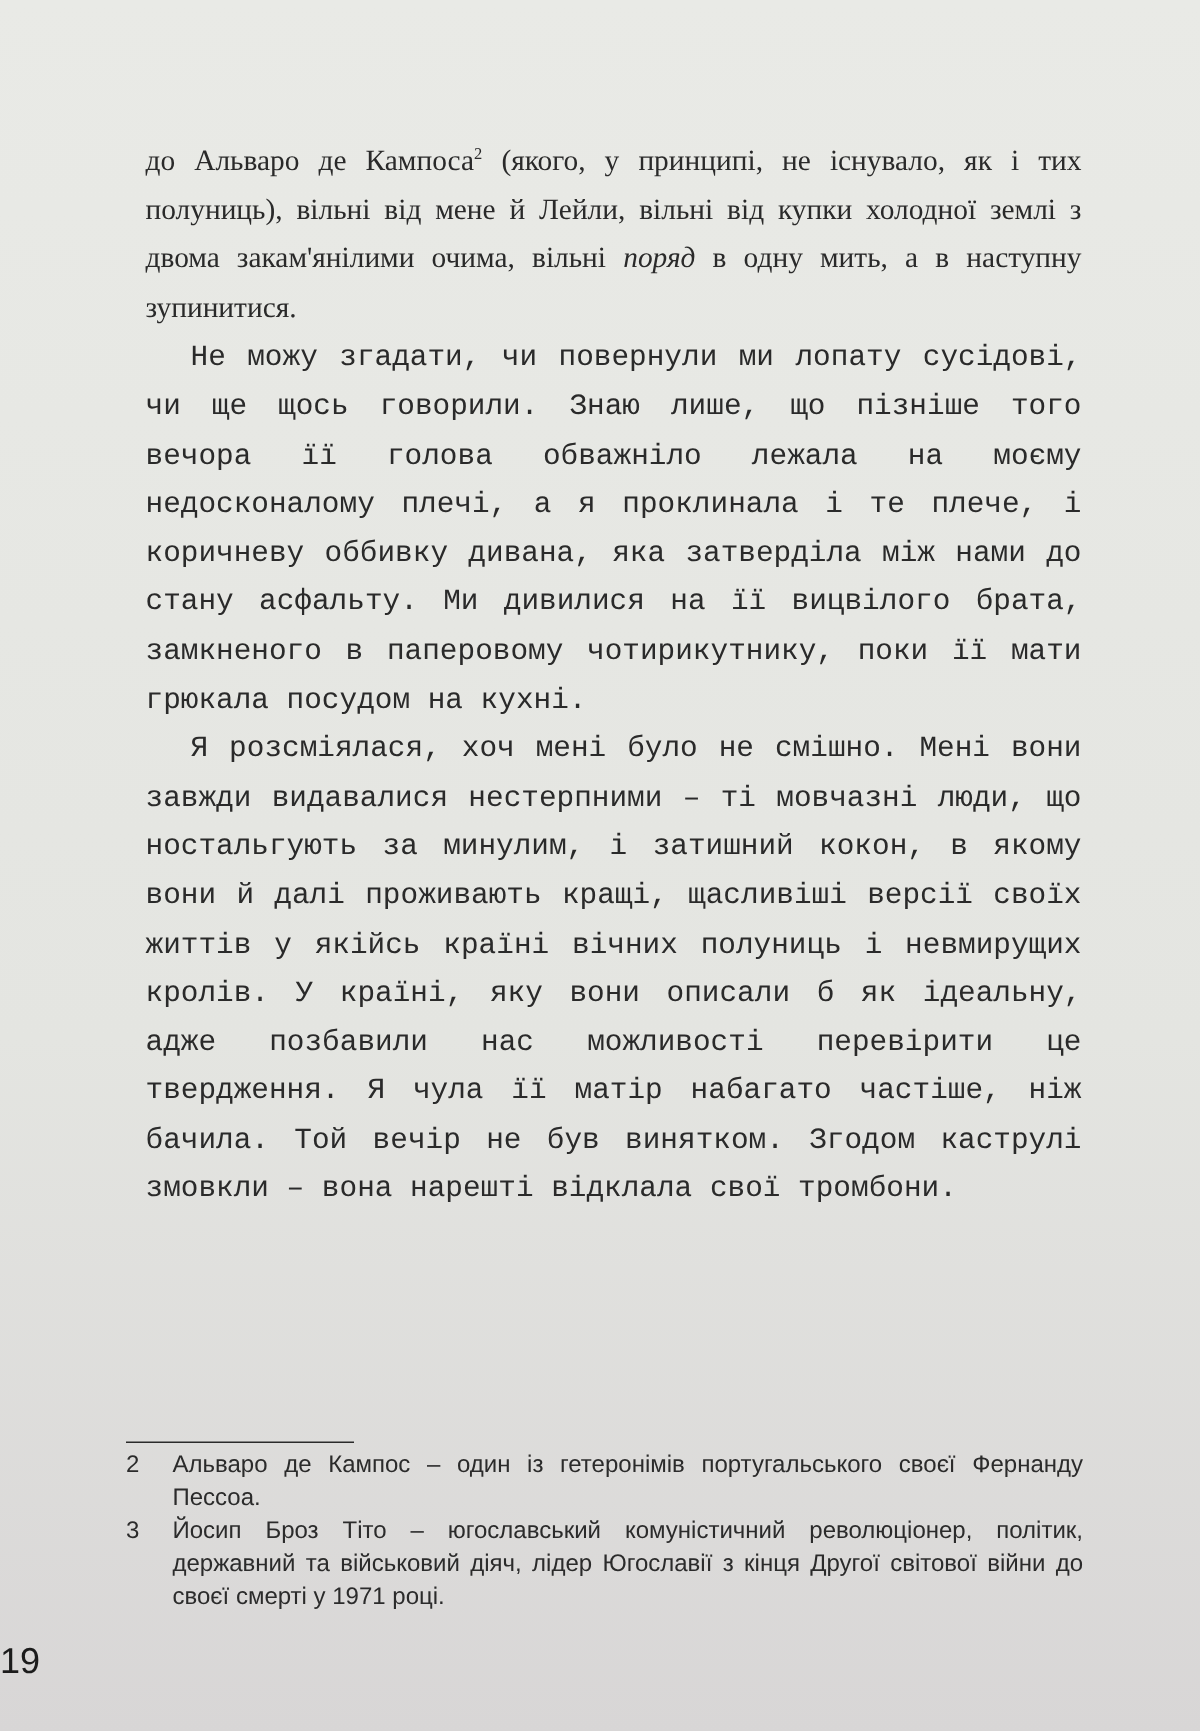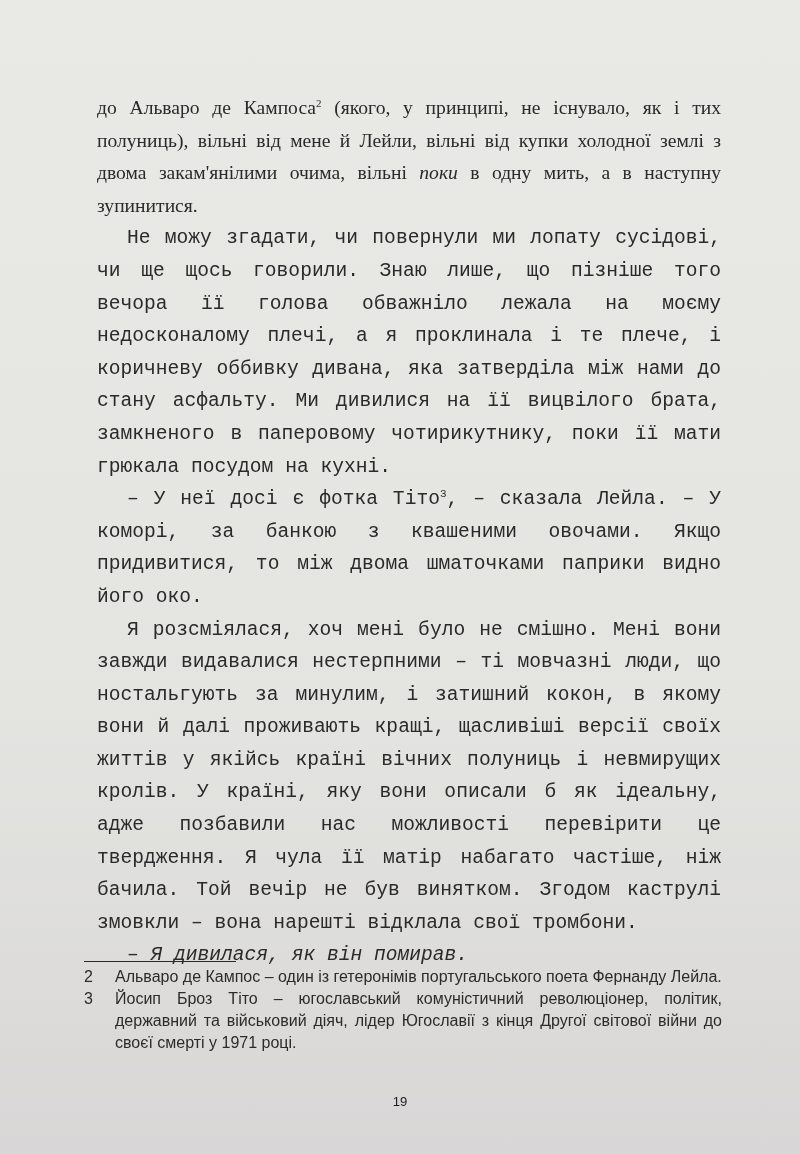--- a/index.html
+++ b/index.html
@@ -73,45 +73,42 @@
     }
     .footnote .fn-text {
       flex: 1;
       text-align: justify;
     }
     .page-number {
       position: absolute;
       left: 0;
       width: 800px;
       top: 1094px;
-      text-align: center;
       font-family: "Liberation Sans", "DejaVu Sans", sans-serif;
-      font-size: 13px;
+      font-size: 24px;
       color: #1c1c1c;
     }
   </style>
 </head>
 <body>
 
 <div class="page">
 
   <div class="body-text">
-    <p>до Альваро де Кампоса<sup>2</sup> (якого, у принципі, не існувало, як і тих полуниць), вільні від мене й Лейли, вільні від купки холодної землі з двома закам'янілими очима, вільні <em>поки</em> в одну мить, а в наступну зупинитися.</p>
+    <p>до Альваро де Кампоса<sup>2</sup> (якого, у принципі, не існувало, як і тих полуниць), вільні від мене й Лейли, вільні від купки холодної землі з двома закам'янілими очима, вільні <em>поряд</em> в одну мить, а в наступну зупинитися.</p>
     <p class="indent">Не можу згадати, чи повернули ми лопату сусідові, чи ще щось говорили. Знаю лише, що пізніше того вечора її голова обважніло лежала на моєму недосконалому плечі, а я проклинала і те плече, і коричневу оббивку дивана, яка затверділа між нами до стану асфальту. Ми дивилися на її вицвілого брата, замкненого в паперовому чотирикутнику, поки її мати грюкала посудом на кухні.</p>
-    <p class="indent">– У неї досі є фотка Тіто<sup>3</sup>, – сказала Лейла. – У коморі, за банкою з квашеними овочами. Якщо придивитися, то між двома шматочками паприки видно його око.</p>
     <p class="indent">Я розсміялася, хоч мені було не смішно. Мені вони завжди видавалися нестерпними – ті мовчазні люди, що ностальгують за минулим, і затишний кокон, в якому вони й далі проживають кращі, щасливіші версії своїх життів у якійсь країні вічних полуниць і невмирущих кролів. У країні, яку вони описали б як ідеальну, адже позбавили нас можливості перевірити це твердження. Я чула її матір набагато частіше, ніж бачила. Той вечір не був винятком. Згодом каструлі змовкли – вона нарешті відклала свої тромбони.</p>
-    <p class="indent">– <em>Я дивилася, як він помирав.</em></p>
   </div>
 
   <div class="footnote-rule"></div>
 
   <div class="footnotes">
     <div class="footnote">
       <span class="fn-num">2</span>
-      <span class="fn-text">Альваро де Кампос – один із гетеронімів португальського поета Фернанду Лейла.</span>
+      <span class="fn-text">Альваро де Кампос – один із гетеронімів португальського своєї Фернанду Пессоа.</span>
     </div>
     <div class="footnote">
       <span class="fn-num">3</span>
       <span class="fn-text">Йосип Броз Тіто – югославський комуністичний революціонер, політик, державний та військовий діяч, лідер Югославії з кінця Другої світової війни до своєї смерті у 1971 році.</span>
     </div>
   </div>
 
   <div class="page-number">19</div>
 
 </div>

